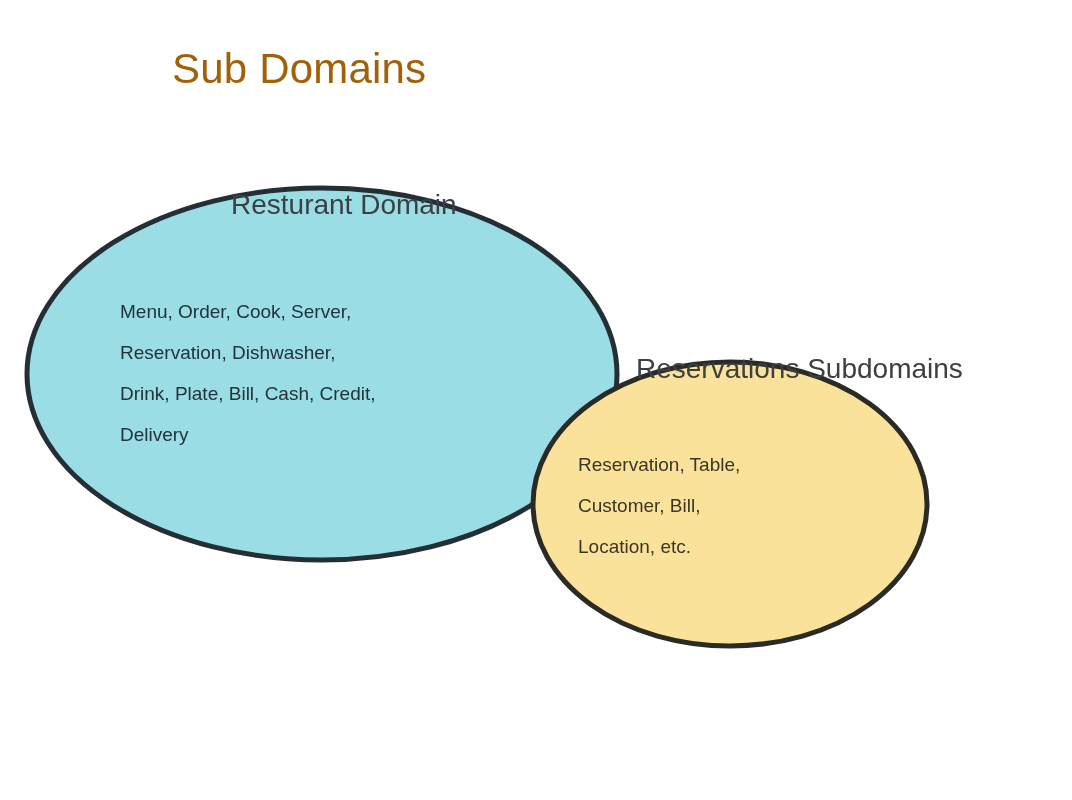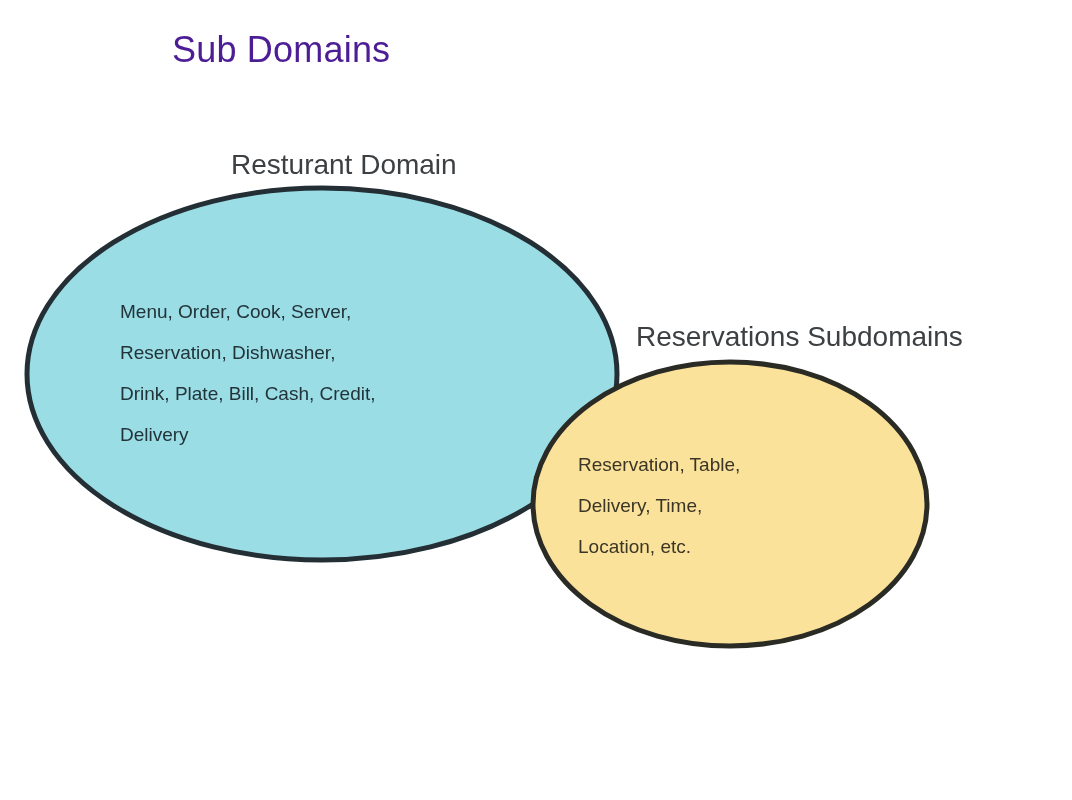--- a/index.html
+++ b/index.html
@@ -16,40 +16,41 @@
     width: 1072px;
     height: 800px;
     background: #ffffff;
     overflow: hidden;
   }
 
   
   #page-title {
     position: absolute;
     left: 172px;
-    top: 30px;
-    font-size: 36px;
+    top: 46px;
+    font-size: 42px;
     line-height: 1.1;
     font-weight: 400;
-    color: #4c1d95;
+    color: #a16207;
     letter-spacing: 0.2px;
     white-space: nowrap;
   }
 
   
   .ellipse-label {
     position: absolute;
     font-size: 28px;
     line-height: 1.2;
     font-weight: 400;
     color: #3c4043;
     white-space: nowrap;
+    margin-top: 40px;
   }
   #label-restaurant { left: 231px; top: 148px; }
-  #label-reservations { left: 636px; top: 320px; }
+  #label-reservations { left: 636px; top: 312px; }
 
   
   #venn-stage {
     position: absolute;
     left: 0;
     top: 0;
     width: 1072px;
     height: 800px;
   }
 
@@ -91,16 +92,16 @@
   <div id="label-restaurant" class="ellipse-label">Resturant Domain</div>
 
   <div id="label-reservations" class="ellipse-label">Reservations Subdomains</div>
 
   <div id="text-restaurant" class="ellipse-text">Menu, Order, Cook, Server,
 Reservation, Dishwasher,
 Drink, Plate, Bill, Cash, Credit,
 Delivery</div>
 
   <div id="text-reservations" class="ellipse-text">Reservation, Table,
-Delivery, Time,
+Customer, Bill,
 Location, etc.</div>
 
 </div>
 
 </body></html>

